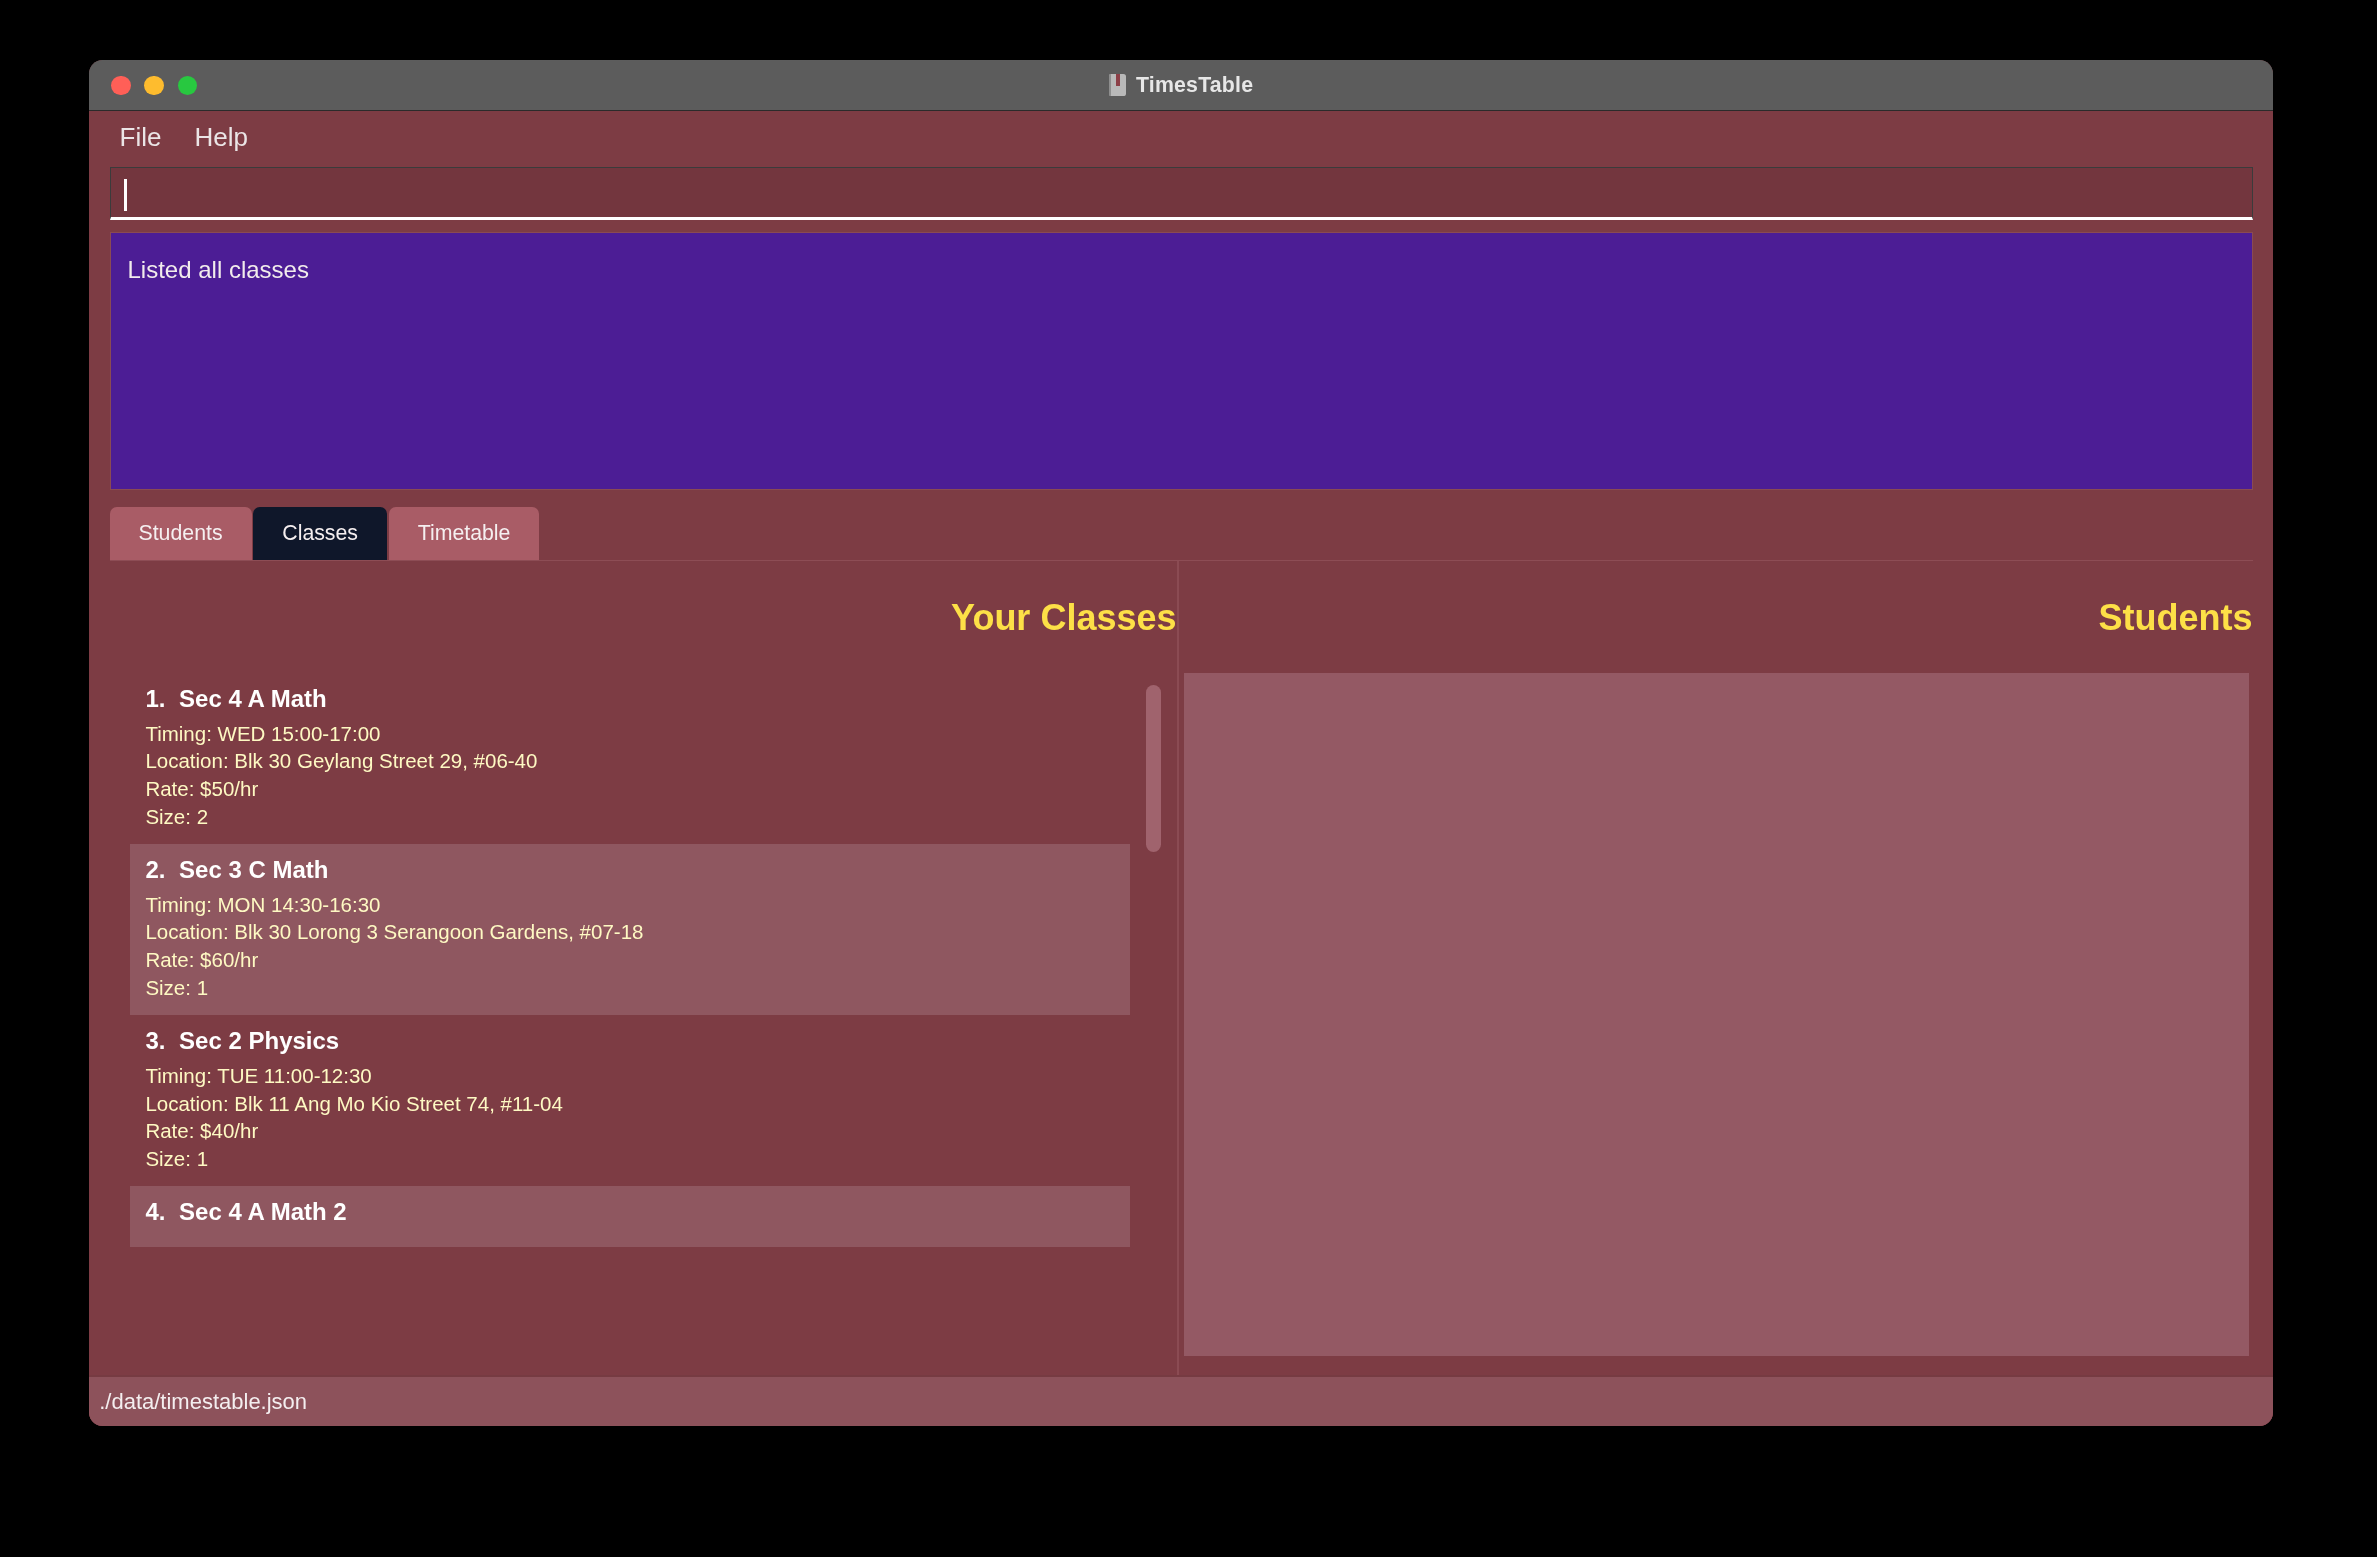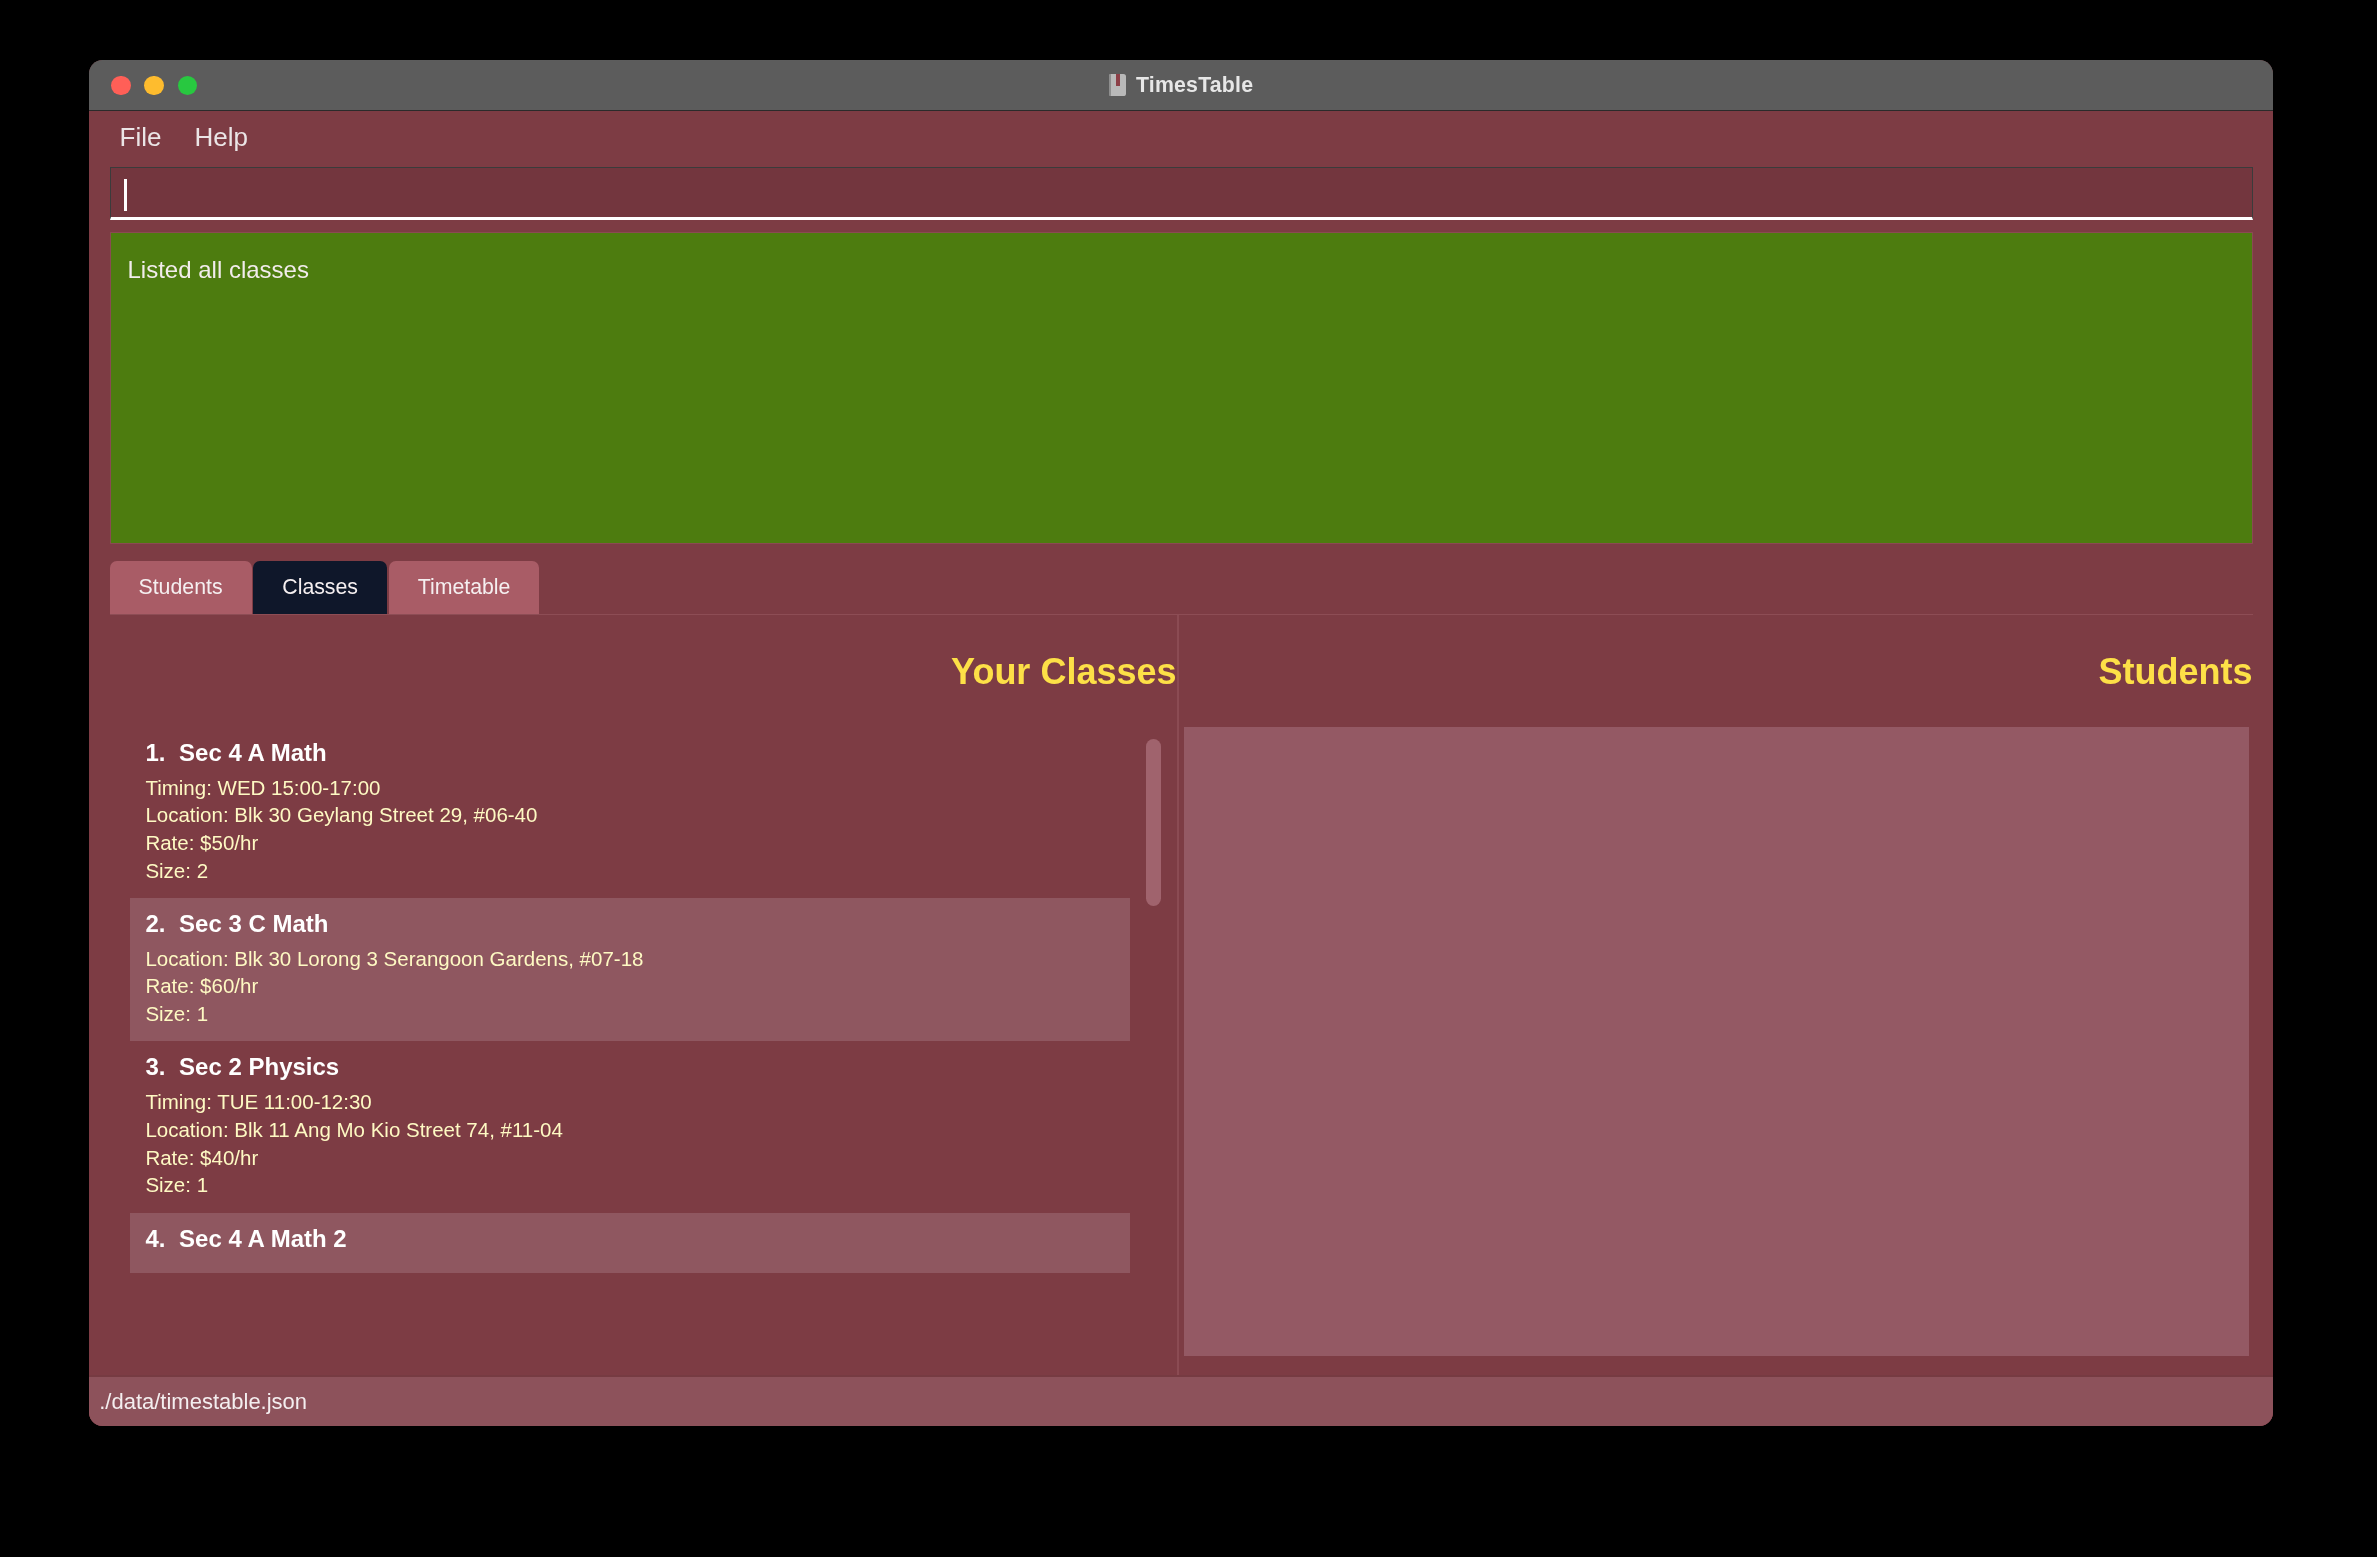--- a/index.html
+++ b/index.html
@@ -144,22 +144,22 @@
     height: 32px;
     background: #ffffff;
   }
 
   
   #result-wrap {
     flex: 0 0 auto;
     padding: 12px 20.5px 0 20.5px;
   }
   #result-display {
-    height: 312px;
-    background: #4d7c0f;
+    height: 258px;
+    background: #4c1d95;
     border: 1.7px solid #8a4a52;
     padding: 20.5px 17px;
   }
   #result-text {
     color: #f2ecec;
     font-size: 24px;
     line-height: 1.3;
   }
 
   
@@ -364,20 +364,21 @@
               <div class="class-line">Location: Blk 30 Geylang Street 29, #06-40</div>
               <div class="class-line">Rate: $50/hr</div>
               <div class="class-line">Size: 2</div>
             </div>
 
             <div class="class-card alt">
               <div class="class-head">
                 <span class="class-index">2.</span>
                 <span class="class-name">Sec 3 C Math</span>
               </div>
+              <div class="class-line">Timing: MON 14:30-16:30</div>
               <div class="class-line">Location: Blk 30 Lorong 3 Serangoon Gardens, #07-18</div>
               <div class="class-line">Rate: $60/hr</div>
               <div class="class-line">Size: 1</div>
             </div>
 
             <div class="class-card">
               <div class="class-head">
                 <span class="class-index">3.</span>
                 <span class="class-name">Sec 2 Physics</span>
               </div>

